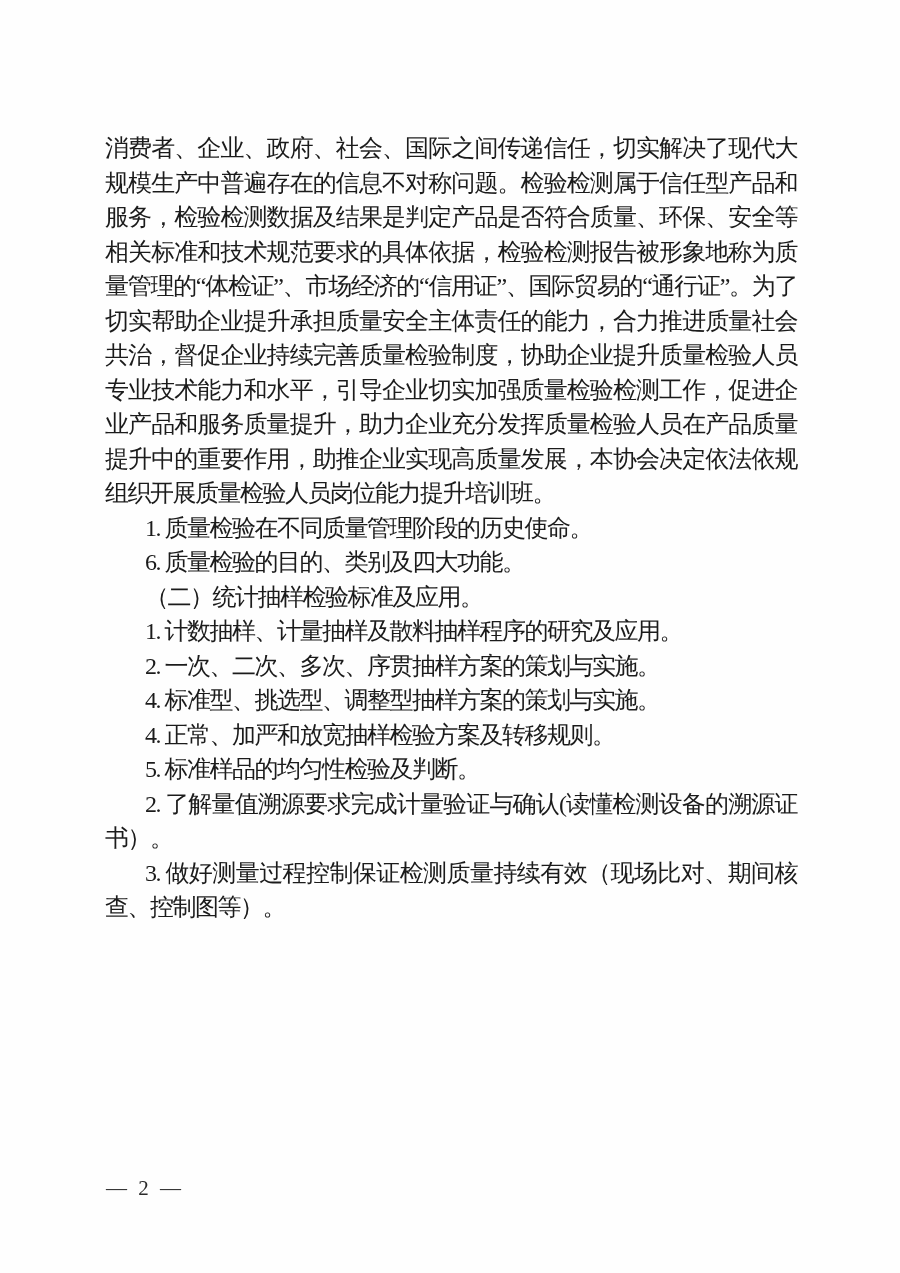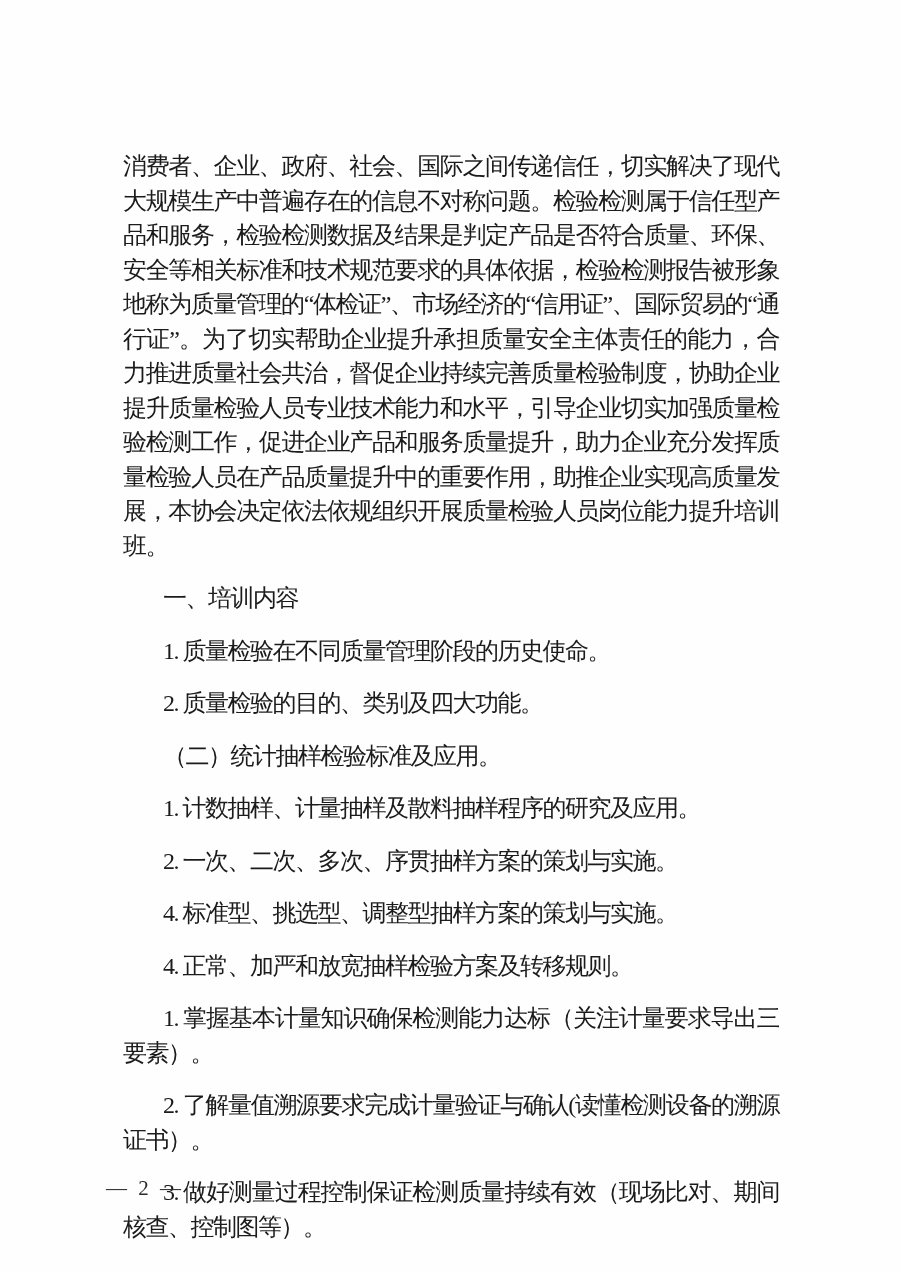--- a/index.html
+++ b/index.html
@@ -18,21 +18,21 @@
   }
   .content {
     position: absolute;
     left: 105px;
     top: 131px;
     width: 692px;
   }
   .content p,
   .content h2,
   .content h3 {
-    margin: 18px;
+    margin: 0;
     font-size: 24px;
     line-height: 34.5px;
     letter-spacing: -1.5px;
     font-weight: normal;
     text-align: justify;
     text-justify: inter-ideograph;
   }
   .indent {
     text-indent: 40px;
   }
@@ -57,31 +57,30 @@
 </style>
 </head>
 <body>
 
 <div class="page">
   <div class="content">
 
     <p class="body-text">消费者、企业、政府、社会、国际之间传递信任，切实解决了现代大规模生产中普遍存在的信息不对称问题。检验检测属于信任型产品和服务，检验检测数据及结果是判定产品是否符合质量、环保、安全等相关标准和技术规范要求的具体依据，检验检测报告被形象地称为质量管理的“体检证”、市场经济的“信用证”、国际贸易的“通行证”。为了切实帮助企业提升承担质量安全主体责任的能力，合力推进质量社会共治，督促企业持续完善质量检验制度，协助企业提升质量检验人员专业技术能力和水平，引导企业切实加强质量检验检测工作，促进企业产品和服务质量提升，助力企业充分发挥质量检验人员在产品质量提升中的重要作用，助推企业实现高质量发展，本协会决定依法依规组织开展质量检验人员岗位能力提升培训班。</p>
 
 
-    <h2 class="h-sans indent">一、培训内容</h2>
 
     <p class="indent">1. 质量检验在不同质量管理阶段的历史使命。</p>
-    <p class="indent">2. 质量检验的目的、类别及四大功能。</p>
+    <p class="indent">6. 质量检验的目的、类别及四大功能。</p>
 
     <h3 class="h-serif indent">（二）统计抽样检验标准及应用。</h3>
     <p class="indent">1. 计数抽样、计量抽样及散料抽样程序的研究及应用。</p>
     <p class="indent">2. 一次、二次、多次、序贯抽样方案的策划与实施。</p>
     <p class="indent">4. 标准型、挑选型、调整型抽样方案的策划与实施。</p>
     <p class="indent">4. 正常、加严和放宽抽样检验方案及转移规则。</p>
+    <p class="indent">5. 标准样品的均匀性检验及判断。</p>
 
-    <p class="indent">1. 掌握基本计量知识确保检测能力达标（关注计量要求导出三要素）。</p>
     <p class="indent">2. 了解量值溯源要求完成计量验证与确认(读懂检测设备的溯源证书）。</p>
     <p class="indent">3. 做好测量过程控制保证检测质量持续有效（现场比对、期间核查、控制图等）。</p>
 
   </div>
 
   <div class="footer">— 2 —</div>
 </div>
 
 </body></html>

